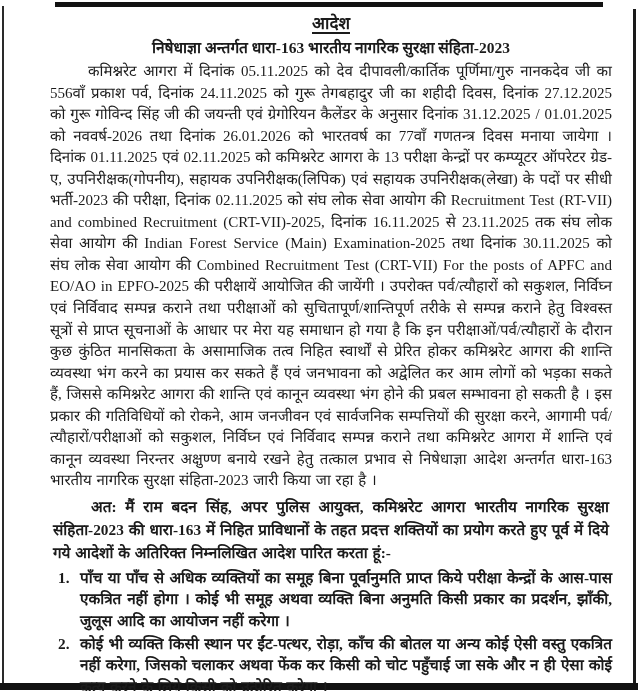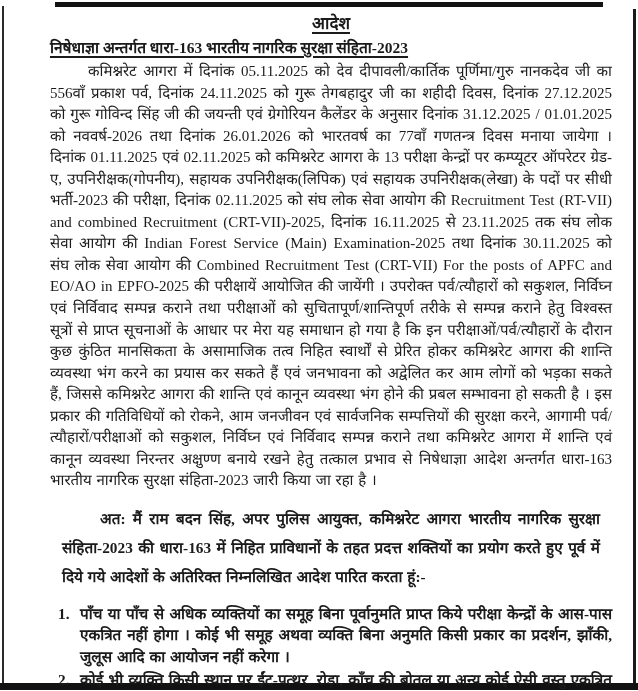--- a/index.html
+++ b/index.html
@@ -25,43 +25,43 @@
     text-align:center;
     font-weight:bold;
     font-size:17px;
     line-height:24px;
     margin:0;
     text-decoration:underline;
     text-underline-offset:3px;
     text-decoration-thickness:2px;
   }
   .doc-subtitle{
+    text-align:center;
     font-weight:bold;
     font-size:15.5px;
     line-height:21px;
     margin:1px 0 3px 0;
-    text-decoration:underline;
     text-underline-offset:3px;
     text-decoration-thickness:1.5px;
   }
   .body-para{
     font-size:15px;
     line-height:21.55px;
     text-align:justify;
     text-indent:38px;
     margin:0;
     word-spacing:1px;
   }
   .bold-para{
     font-weight:bold;
     font-size:15.3px;
-    line-height:29px;
+    line-height:23px;
     text-align:justify;
     text-indent:38px;
-    margin:12px;
+    margin:3px;
     word-spacing:1px;
   }
   .order-list{
     margin:1px 0 0 0;
     padding:0;
     list-style:none;
   }
   .order-item{
     position:relative;
     padding-left:30px;

